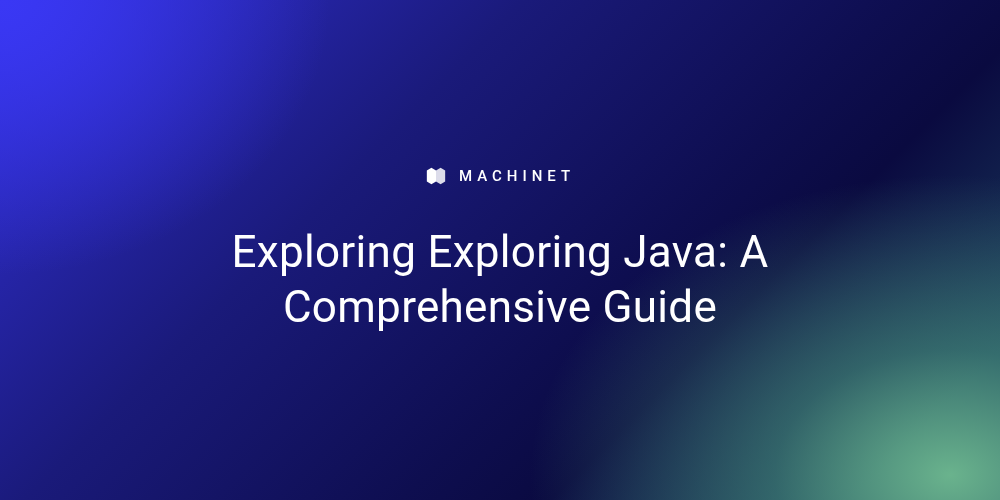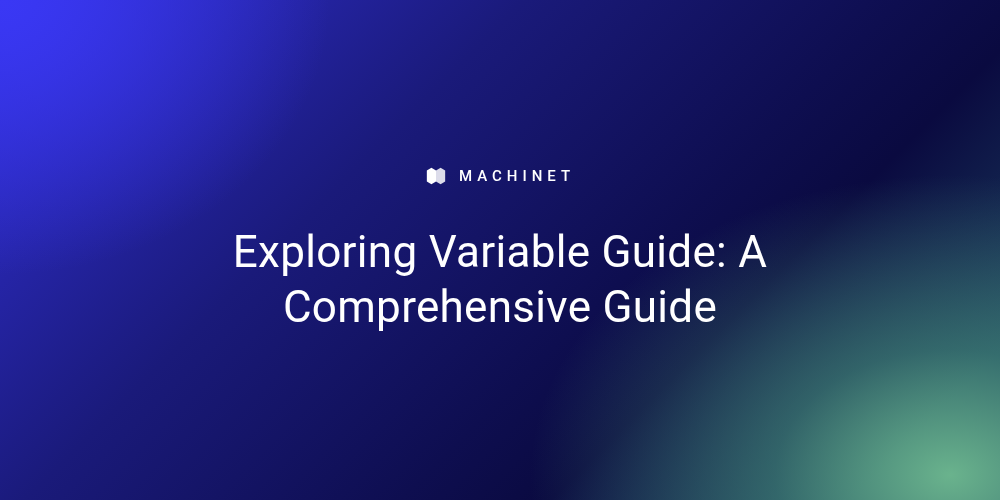--- a/index.html
+++ b/index.html
@@ -60,14 +60,14 @@
 <div class="hero">
   <div class="brand">
     <span class="brand-icon">
       <svg viewBox="0 0 24 24" width="22" height="22">
         <path d="M2 6 L7 3 L12 6 L12 18 L7 21 L2 18 Z" fill="#ffffff"></path>
         <path d="M12 6 L17 3 L22 6 L22 18 L17 21 L12 18 Z" fill="#ffffff" opacity="0.85"></path>
       </svg>
     </span>
     <span class="brand-name">MACHINET</span>
   </div>
-  <h1 class="title">Exploring Variable Guide: A Comprehensive Guide</h1>
+  <h1 class="title">Exploring Exploring Java: A Comprehensive Guide</h1>
 </div>
 
 </body></html>

